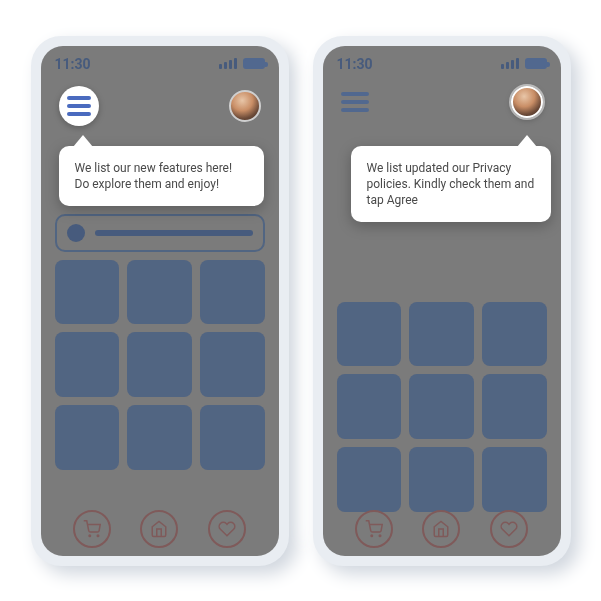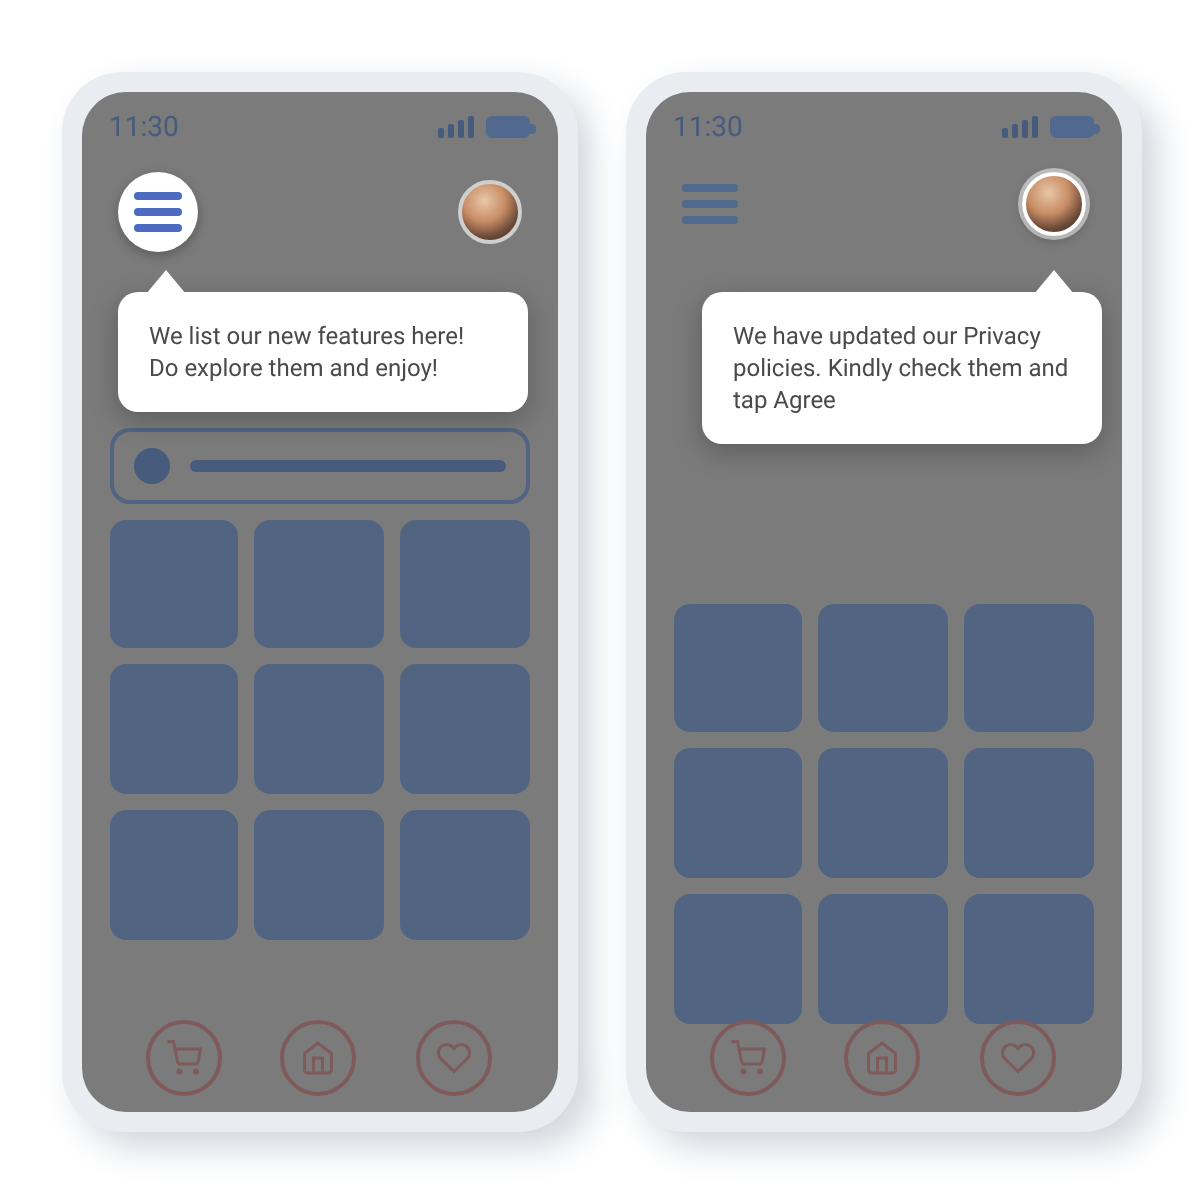--- a/index.html
+++ b/index.html
@@ -35,21 +35,21 @@
     inset: 0;
     background: rgba(0,0,0,0.12);
     pointer-events: none;
   }
   .status-bar {
     display: flex;
     justify-content: space-between;
     align-items: center;
     padding: 10px 14px 4px 14px;
     color: #51688f;
-    font-weight: 400;
+    font-weight: 700;
     font-size: 14px;
   }
   .status-icons { display: flex; align-items: center; gap: 6px; }
   .signal { display: flex; align-items: flex-end; gap: 2px; }
   .signal span { width: 3px; background: #51688f; border-radius: 1px; }
   .signal span:nth-child(1){height:5px;}
   .signal span:nth-child(2){height:7px;}
   .signal span:nth-child(3){height:9px;}
   .signal span:nth-child(4){height:11px;}
   .battery {
@@ -249,21 +249,21 @@
     <div class="top-row">
       <div class="hamburger">
         <span></span>
           <span></span>
           <span></span>
       </div>
       <div class="avatar highlight"></div>
     </div>
 
     <div class="tooltip right">
-      <span>We have updated our Privacy policies. Kindly check them and tap Agree</span>
+      <span>We list updated our Privacy policies. Kindly check them and tap Agree</span>
     </div>
 
     <div class="card-placeholder" style="margin-top:104px;"></div>
 
     <div class="grid">
       <div class="cell"></div>
       <div class="cell"></div>
       <div class="cell"></div>
       <div class="cell"></div>
       <div class="cell"></div>

